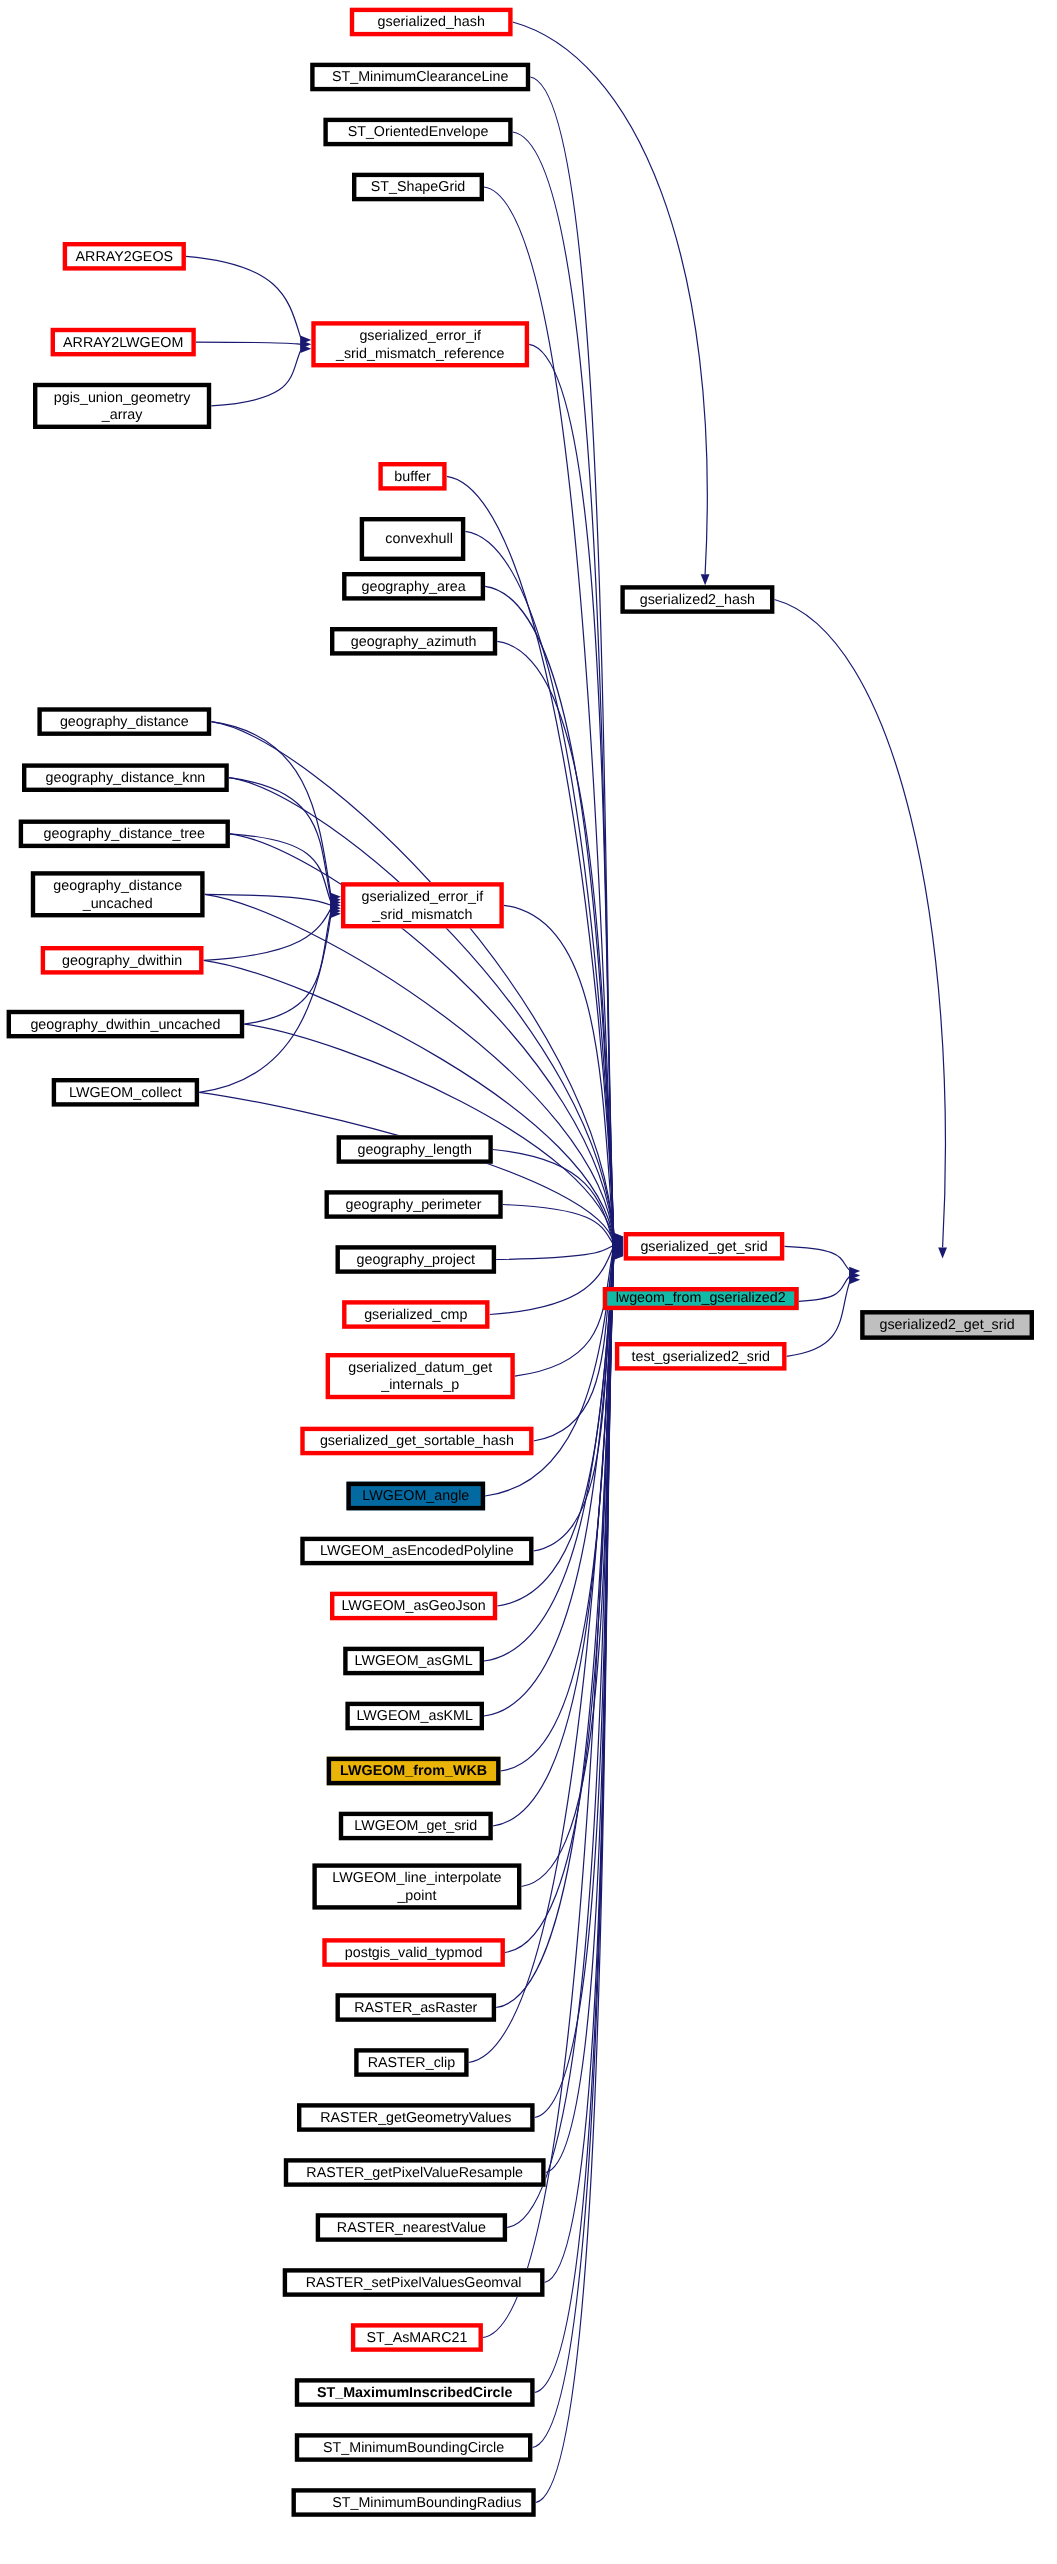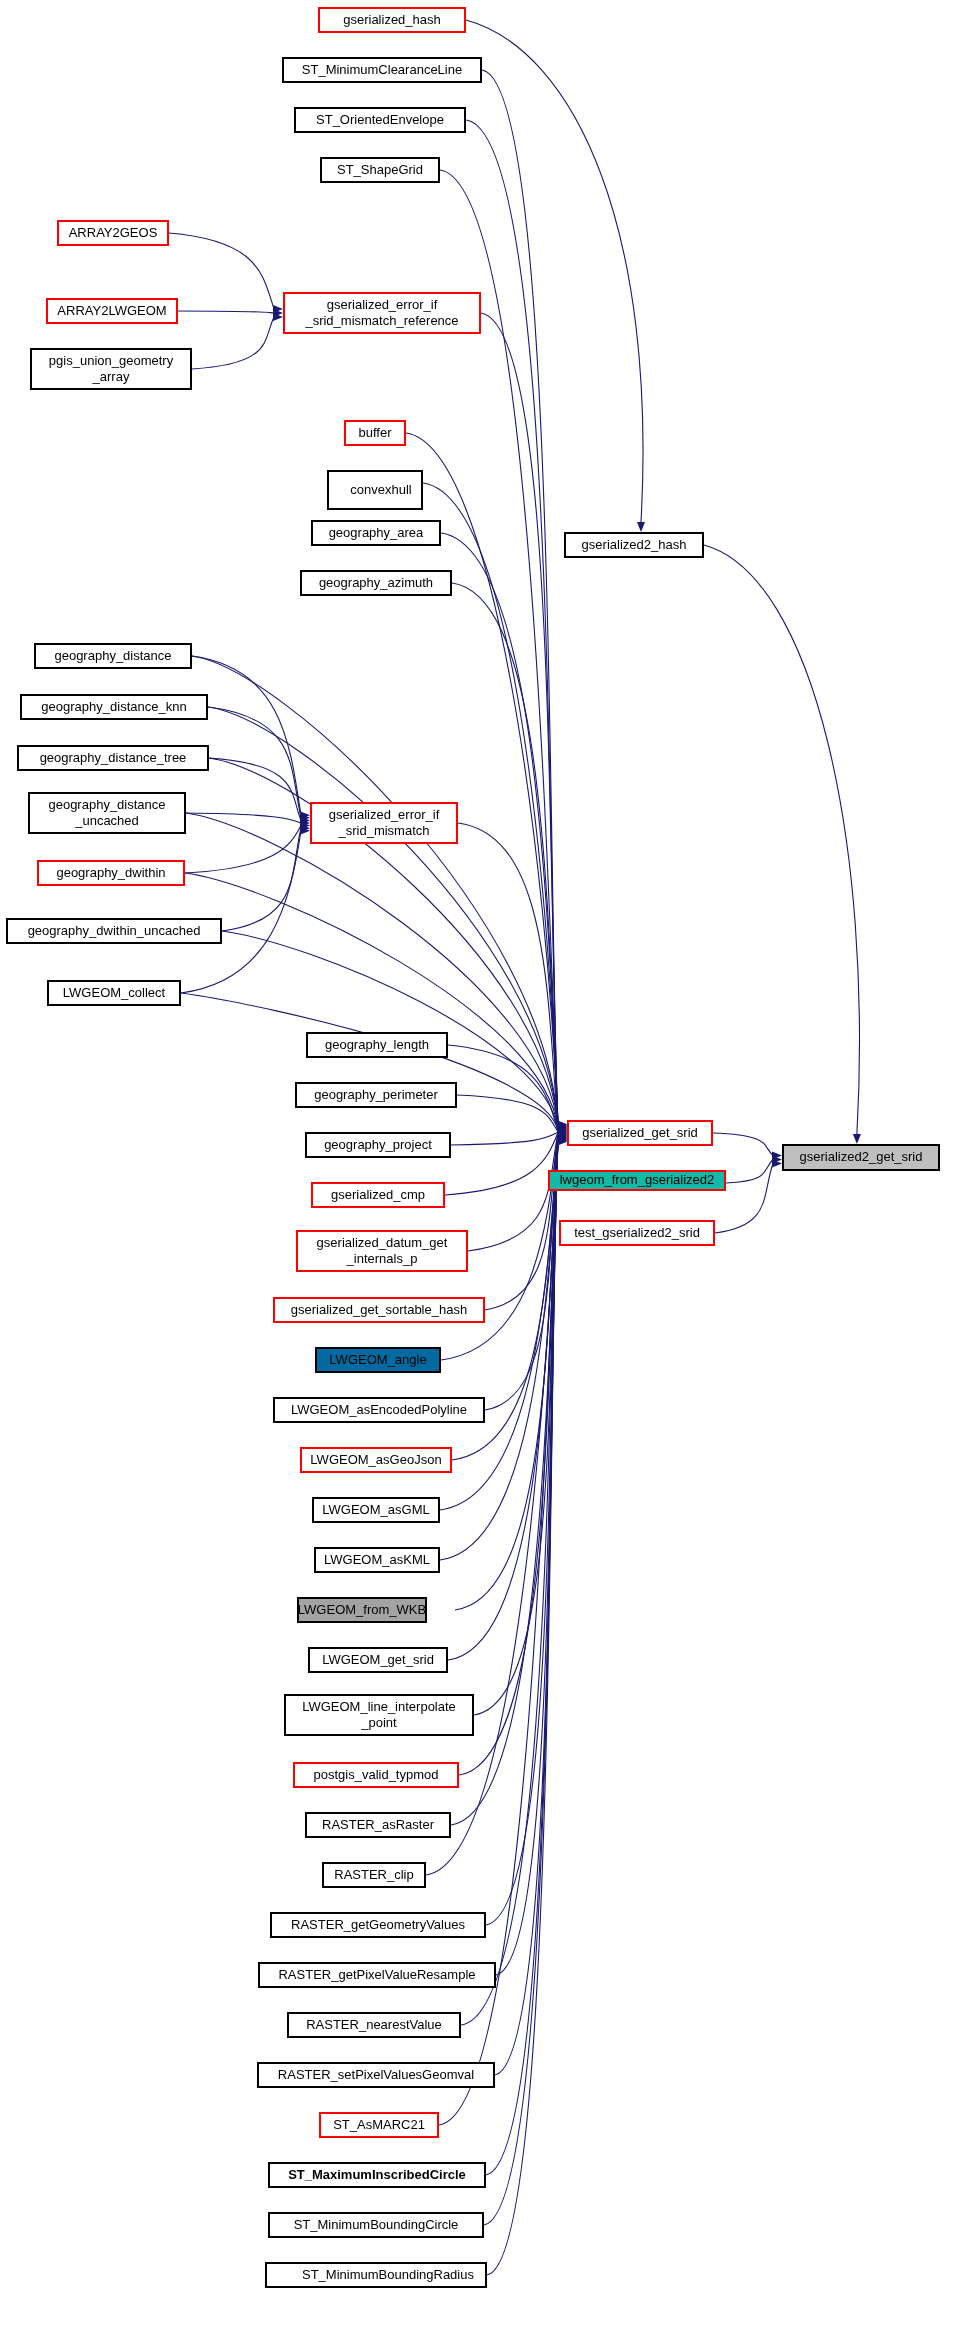--- a/index.html
+++ b/index.html
@@ -20,26 +20,26 @@
     position: absolute;
     box-sizing: border-box;
     display: flex;
     align-items: center;
     justify-content: center;
     text-align: center;
     white-space: pre-line;
     font-size: 13px;
     line-height: 1.25;
     color: #000000;
-    border: 2px solid #f97316;
+    border: 4px solid #f97316;
     background: #ffffff;
     cursor: pointer;
     overflow: hidden;
   }
-  .node.focus { cursor: default; }
+  .node.focus { cursor: default; margin-top: 47px; }
 </style>
 </head>
 <body>
 
 <div class="canvas">
   <svg class="edges" viewBox="0 0 961 2331" xmlns="http://www.w3.org/2000/svg">
       <path d="M466,20 C576,50 657,232 641,522" fill="none" stroke="#191970" stroke-width="1.1"></path>
       <polygon points="641,532 637,522 645,522" fill="#191970"></polygon>
       <path d="M704,545 C814,575 872.9,844 856.9,1134" fill="none" stroke="#191970" stroke-width="1.1"></path>
       <polygon points="856.9,1144 852.9,1134 860.9,1134" fill="#191970"></polygon>
@@ -178,21 +178,21 @@
     <div class="node normal" style="left: 305px; top: 1132px; width: 146px; height: 26px; border-color: rgb(0, 0, 0); background: rgb(255, 255, 255);">geography_project</div>
     <div class="node red" style="left: 311px; top: 1182px; width: 134px; height: 26px; border-color: rgb(255, 0, 0); background: rgb(255, 255, 255);">gserialized_cmp</div>
     <div class="node red" style="left: 296px; top: 1230px; width: 172px; height: 42px; border-color: rgb(255, 0, 0); background: rgb(255, 255, 255);">gserialized_datum_get
 _internals_p</div>
     <div class="node red" style="left: 273px; top: 1297px; width: 212px; height: 26px; border-color: rgb(255, 0, 0); background: rgb(255, 255, 255);">gserialized_get_sortable_hash</div>
     <div class="node normal" style="left: 315px; top: 1347px; width: 126px; height: 26px; border-color: rgb(0, 0, 0); background: #0369a1;">LWGEOM_angle</div>
     <div class="node normal" style="left: 273px; top: 1397px; width: 212px; height: 26px; border-color: rgb(0, 0, 0); background: rgb(255, 255, 255);">LWGEOM_asEncodedPolyline</div>
     <div class="node red" style="left: 300px; top: 1447px; width: 152px; height: 26px; border-color: rgb(255, 0, 0); background: rgb(255, 255, 255);">LWGEOM_asGeoJson</div>
     <div class="node normal" style="left: 312px; top: 1497px; width: 128px; height: 26px; border-color: rgb(0, 0, 0); background: rgb(255, 255, 255);">LWGEOM_asGML</div>
     <div class="node normal" style="left: 314px; top: 1547px; width: 126px; height: 26px; border-color: rgb(0, 0, 0); background: rgb(255, 255, 255);">LWGEOM_asKML</div>
-    <div class="node normal" style="left: 297px; top: 1597px; width: 130px; height: 26px; border-color: rgb(0, 0, 0); background: #a3a3a3;">LWGEOM_from_WKB</div>
+    <div class="node normal" style="left: 297px; top: 1597px; width: 158px; height: 26px; border-color: rgb(0, 0, 0); background: #eab308; font-weight: bold;">LWGEOM_from_WKB</div>
     <div class="node normal" style="left: 308px; top: 1647px; width: 140px; height: 26px; border-color: rgb(0, 0, 0); background: rgb(255, 255, 255);">LWGEOM_get_srid</div>
     <div class="node normal" style="left: 284px; top: 1694px; width: 190px; height: 42px; border-color: rgb(0, 0, 0); background: rgb(255, 255, 255);">LWGEOM_line_interpolate
 _point</div>
     <div class="node red" style="left: 293px; top: 1762px; width: 166px; height: 26px; border-color: rgb(255, 0, 0); background: rgb(255, 255, 255);">postgis_valid_typmod</div>
     <div class="node normal" style="left: 305px; top: 1812px; width: 146px; height: 26px; border-color: rgb(0, 0, 0); background: rgb(255, 255, 255);">RASTER_asRaster</div>
     <div class="node normal" style="left: 322px; top: 1862px; width: 104px; height: 26px; border-color: rgb(0, 0, 0); background: rgb(255, 255, 255);">RASTER_clip</div>
     <div class="node normal" style="left: 270px; top: 1912px; width: 216px; height: 26px; border-color: rgb(0, 0, 0); background: rgb(255, 255, 255);">RASTER_getGeometryValues</div>
     <div class="node normal" style="left: 258px; top: 1962px; width: 238px; height: 26px; border-color: rgb(0, 0, 0); background: rgb(255, 255, 255);">RASTER_getPixelValueResample</div>
     <div class="node normal" style="left: 287px; top: 2012px; width: 174px; height: 26px; border-color: rgb(0, 0, 0); background: rgb(255, 255, 255);">RASTER_nearestValue</div>
     <div class="node normal" style="left: 257px; top: 2062px; width: 238px; height: 26px; border-color: rgb(0, 0, 0); background: rgb(255, 255, 255);">RASTER_setPixelValuesGeomval</div>

